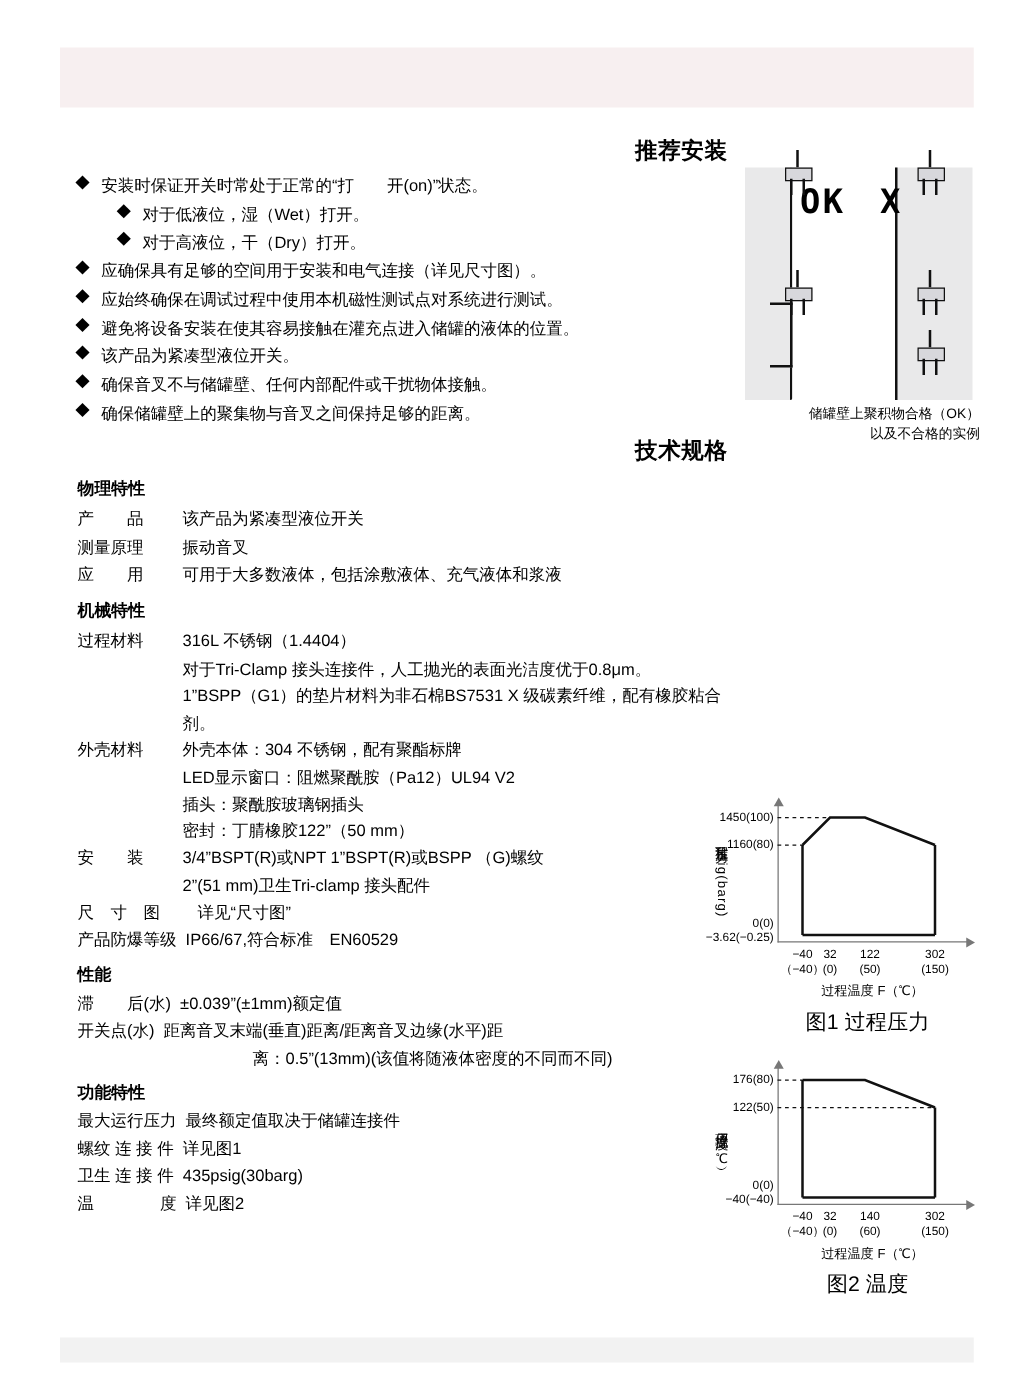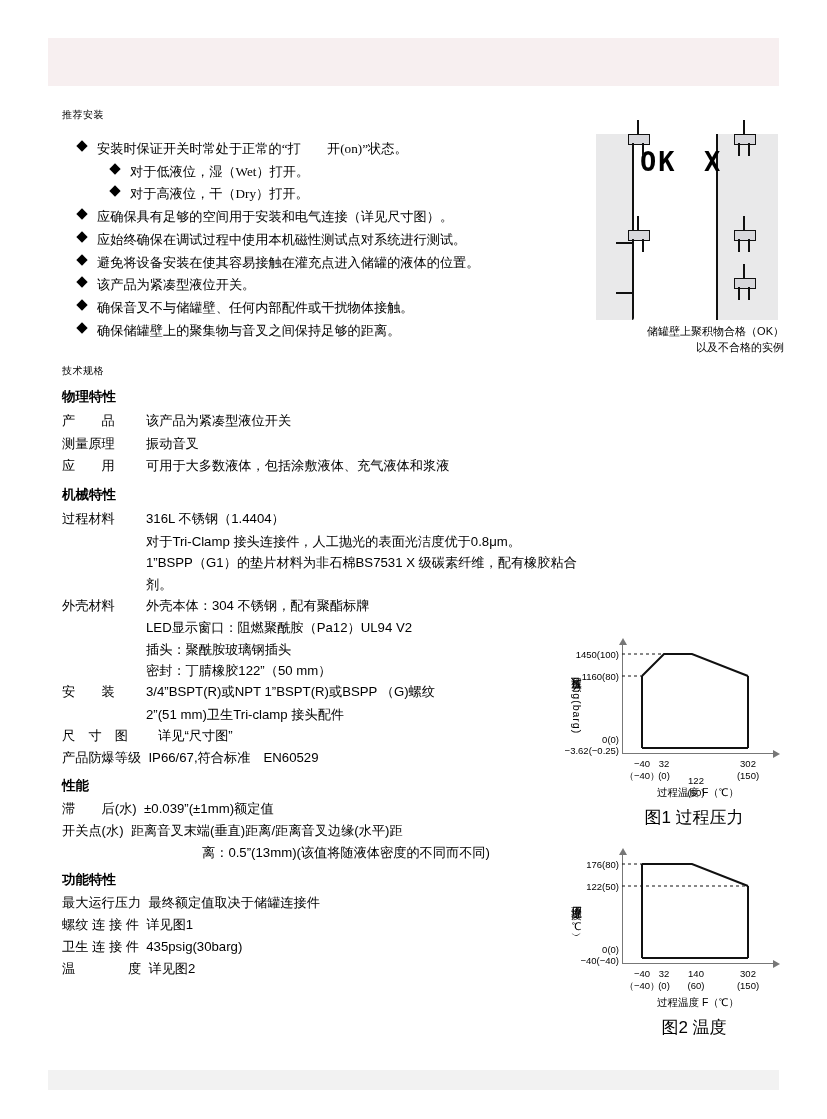--- a/index.html
+++ b/index.html
@@ -37,42 +37,42 @@
     height: 20px;
     background: #f2f2f2;
   }
   .content {
     position: absolute;
     left: 62px;
     top: 108px;
     width: 520px;
   }
   h2.sec {
-    font-size: 10px;
-    font-weight: normal;
+    font-size: 18px;
+    font-weight: bold;
     margin: 0 0 6px 0;
     letter-spacing: .5px;
+    text-align: right;
   }
   h3.sub {
     font-size: 13.5px;
     font-weight: bold;
     margin: 10px 0 4px 0;
   }
   h3.sub2 {
     font-size: 13.5px;
     font-weight: bold;
     margin: 8px 0 3px 0;
   }
   .bullets {
-    margin: 16px;
+    margin: 0;
     padding: 0;
     list-style: none;
     font-size: 13.2px;
     line-height: 1.72;
-    font-family: Liberation Serif, serif;
   }
   .bullets li {
     position: relative;
     padding-left: 19px;
   }
   .bullets li.indent {
     padding-left: 52px;
   }
   .dia {
     position: absolute;
@@ -473,21 +473,21 @@
         </div>
 
       <div class="xtick" style="left:76px;">
         <div>−40</div>
         <div>（−40）</div>
       </div>
       <div class="xtick" style="left:98px;">
         <div>32</div>
         <div>(0)</div>
       </div>
-      <div class="xtick" style="left:130px;margin-top:17px;">
+      <div class="xtick" style="left:130px;">
         <div>122</div>
         <div>(50)</div>
       </div>
       <div class="xtick" style="left:182px;">
         <div>302</div>
         <div>(150)</div>
       </div>
 
       <div class="chart-xlabel">过程温度 F（℃）</div>
       <div class="chart-cap">图1 过程压力</div>

